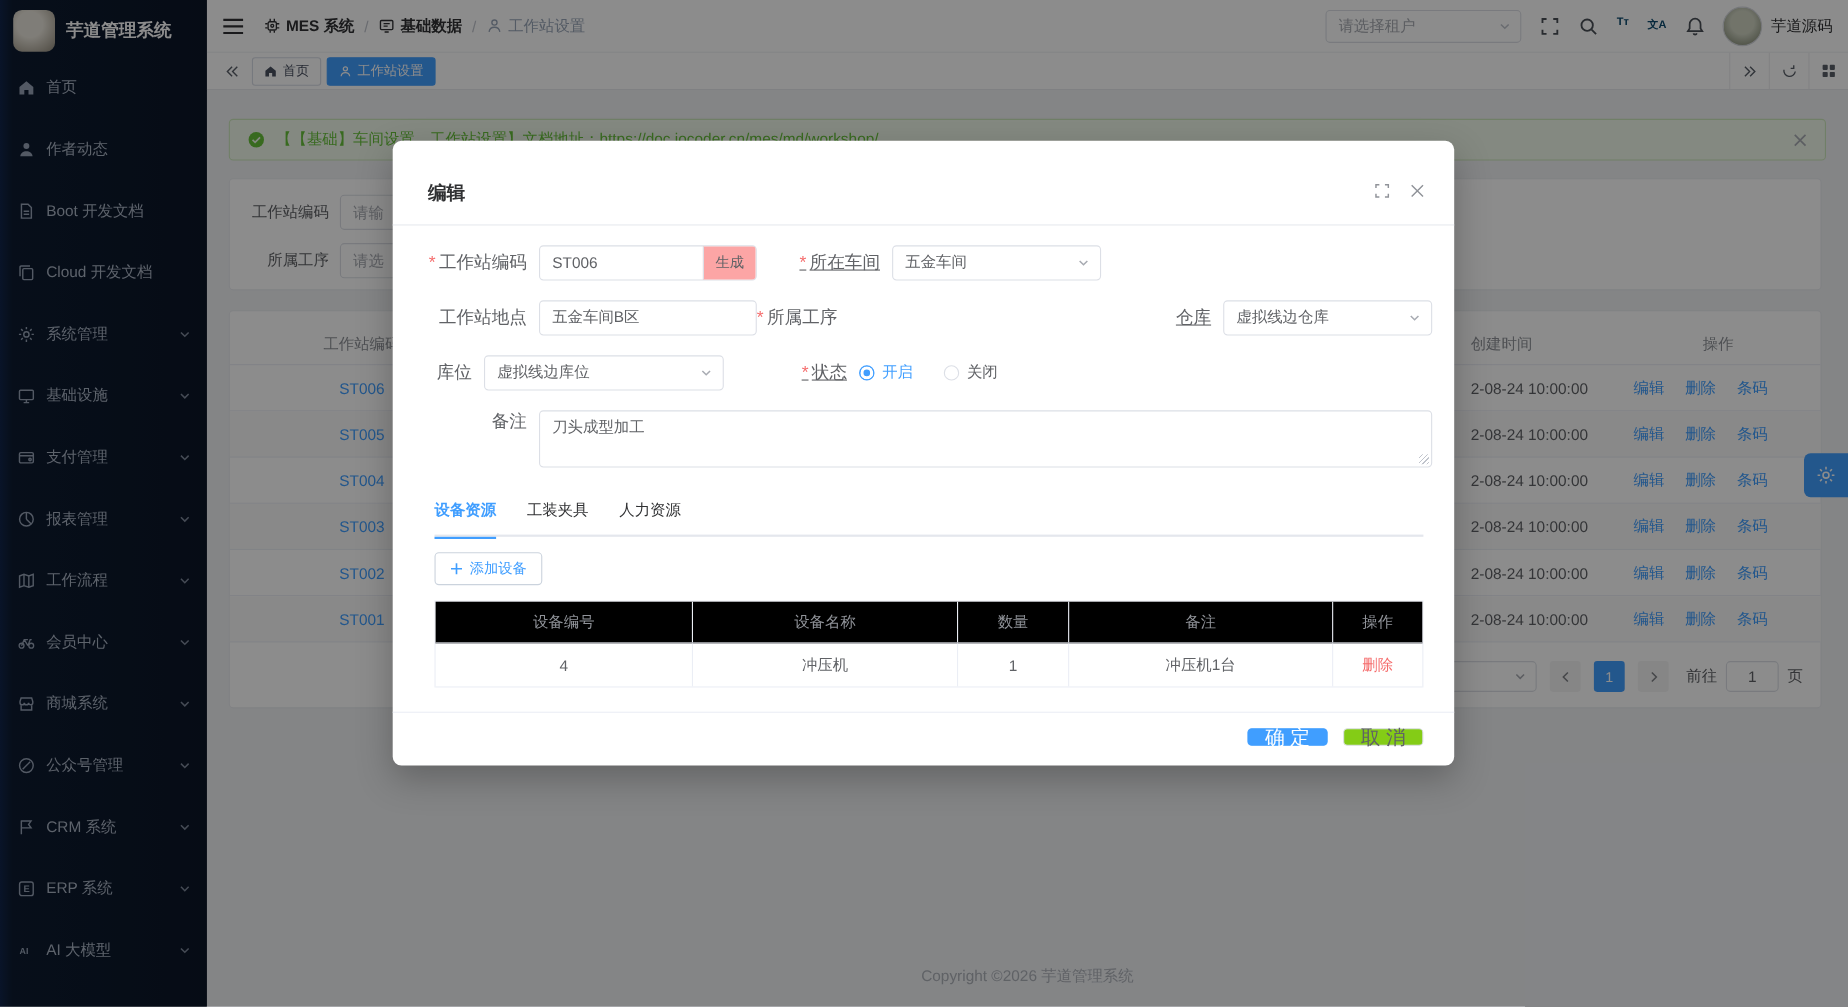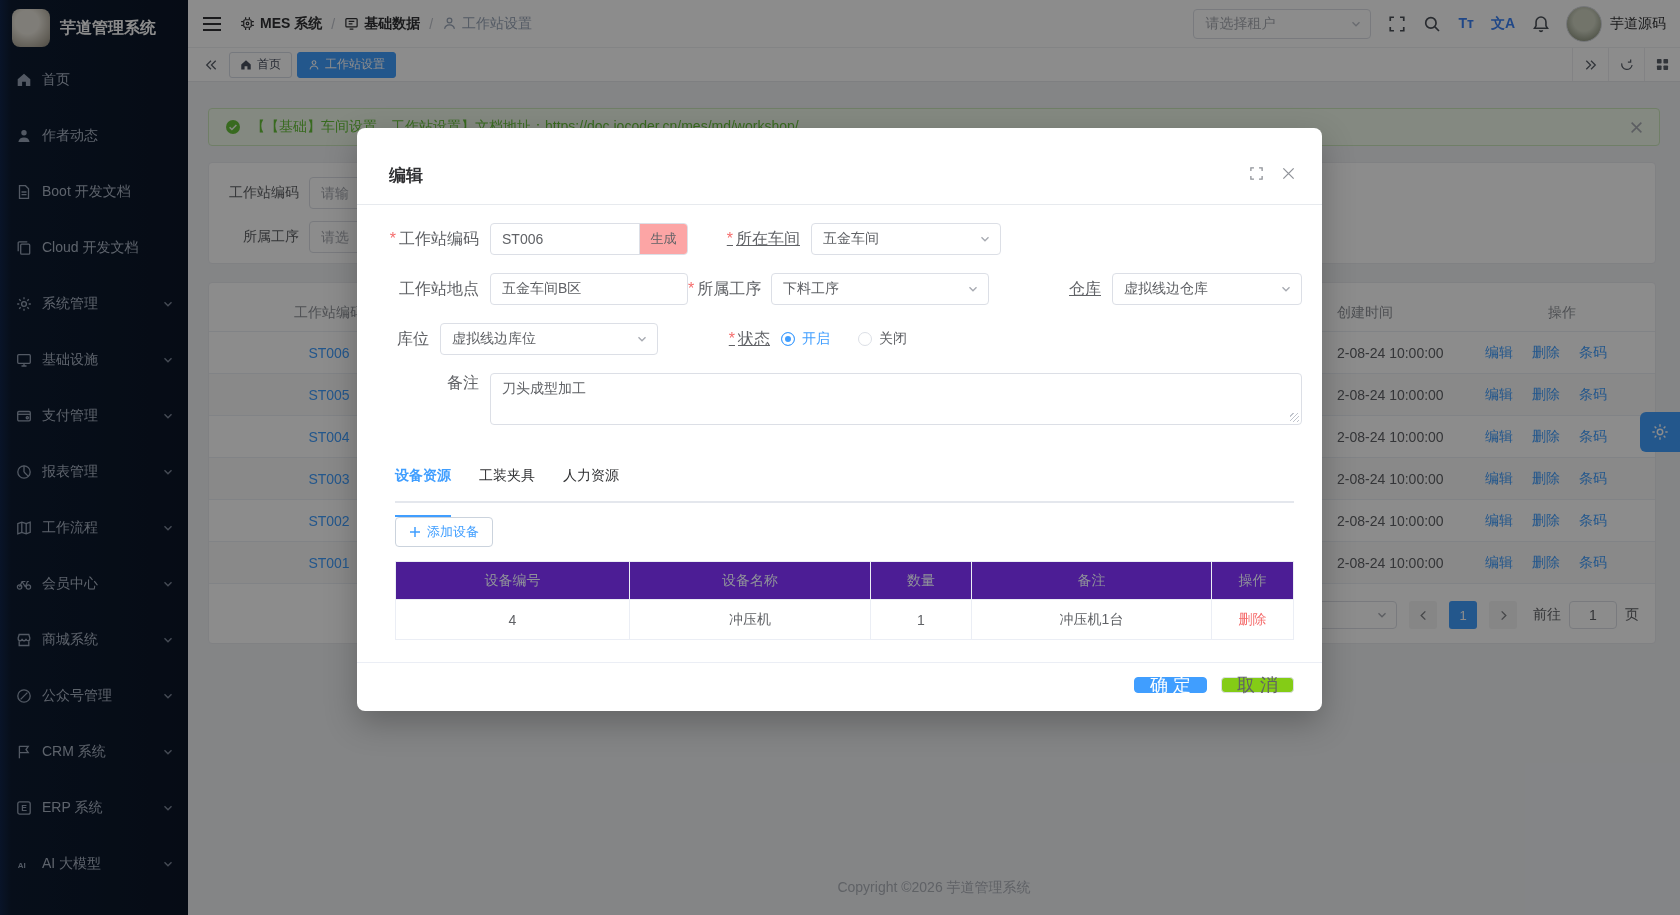--- a/index.html
+++ b/index.html
@@ -30,21 +30,21 @@
   .bc-item .bc-icon { width:15px; height:15px; color:#303133; }
   .bc-strong { color:#303133; font-weight:bold; }
   .bc-sep { margin:0 9px; color:#c0c4cc; }
   .bc-muted { color:#9aa6b8; font-weight:normal; }
   .bc-muted .bc-icon { color:#9aa6b8; }
   .nav-right { margin-left:auto; display:flex; align-items:center; }
   .tenant-select { width:178px; height:30px; border:1px solid #dcdfe6; border-radius:4px; background:#fff;
     display:flex; align-items:center; padding:0 8px 0 11px; color:#a8abb2; font-size:14px; }
   .tenant-select .ph { flex:1; white-space:nowrap; overflow:hidden; }
   .nav-ico { width:18px; height:18px; color:#4a4f57; margin-left:17px; cursor:pointer; }
-  .nav-ico.txt { width:auto; font-size:14px; font-weight:bold; color:#3b82f6; letter-spacing:0; }
+  .nav-ico.txt { width:auto; font-size:10px; font-weight:bold; color:#0c4a6e; letter-spacing:0; }
   .avatar { width:36px; height:36px; border-radius:50%; margin-left:16px;
     background:radial-gradient(circle at 50% 40%, #cfd3c2 0 40%, #9aa08c 75%, #5b614f 100%); border:1px solid #d5d8dd; }
   .username { margin-left:8px; color:#303133; font-size:14px; }
 
   .tabbar { height:34px; background:#fff; border-bottom:1px solid #e6e8eb; display:flex; align-items:center; padding-left:10px; }
   .tab-arrow { width:26px; height:33px; display:flex; align-items:center; justify-content:center; color:#5a6069; cursor:pointer; }
   .tab { display:flex; align-items:center; gap:5px; height:26px; padding:0 10px; border:1px solid #d8dce5;
     border-radius:3px; background:#fff; color:#495060; font-size:12px; margin-left:5px; cursor:pointer; }
   .tab .t-icon { width:12px; height:12px; }
   .tab.active { background:#409eff; border-color:#409eff; color:#fff; }
@@ -126,30 +126,30 @@
   .radio.on .rdot { border-color:#409eff; background:#409eff; box-shadow:inset 0 0 0 3px #fff; }
   .radio .rlabel { color:#606266; font-size:14px; }
   .radio.on .rlabel { color:#409eff; }
   .ftextarea { flex:1; height:52px; margin-right:20px; border:1px solid #dcdfe6; border-radius:4px; position:relative; }
   .ftextarea textarea { width:100%; height:100%; border:none; outline:none; resize:none; padding:6px 11px;
     font-size:14px; color:#606266; font-family:inherit; background:transparent; }
   .resize-grip { position:absolute; right:2px; bottom:2px; width:9px; height:9px;
     background:repeating-linear-gradient(135deg, transparent 0 2px, #c0c4cc 2px 3px); pointer-events:none; }
 
   .m-tabs { display:flex; margin:26px 28px 0 38px; border-bottom:2px solid #e4e7ed; }
-  .m-tab { padding-bottom:30px; margin-right:28px; font-size:14px; color:#303133; cursor:pointer; position:relative; top:16px; border-bottom:2px solid transparent; }
+  .m-tab { padding-bottom:15px; margin-right:28px; font-size:14px; color:#303133; cursor:pointer; position:relative; top:4px; border-bottom:2px solid transparent; }
   .m-tab.active { color:#409eff; font-weight:bold; border-bottom-color:#409eff; }
 
   .add-btn { display:inline-flex; align-items:center; gap:6px; margin:14px 0 0 38px; height:30px; padding:0 13px;
     border:1px solid #cbd3dd; border-radius:4px; background:#fff; color:#409eff; font-size:13px; cursor:pointer; }
   .add-btn .plus { width:12px; height:12px; }
 
   .m-table { margin:14px 28px 0 38px; border:1px solid #ebeef5; border-bottom:none; font-size:14px; }
   .mt-row { display:flex; border-bottom:1px solid #ebeef5; }
-  .mt-row.head { background:#4c1d95; color:#909399; height:38px; }
+  .mt-row.head { background:#000000; color:#909399; height:38px; }
   .mt-row.data { color:#606266; height:40px; }
   .mt-cell { display:flex; align-items:center; justify-content:center; border-right:1px solid #ebeef5; text-align:center; }
   .mt-cell:last-child { border-right:none; }
   .mc1{width:234px;} .mc2{width:241px;} .mc3{width:101px;} .mc4{width:240px;} .mc5{flex:1;}
   .del-link { color:#f56c6c; cursor:pointer; text-decoration:none; }
 
   .m-footer { margin-top:22px; border-top:1px solid #ebeef5; padding:14px 28px 2px; display:flex; justify-content:flex-end; gap:14px; }
   .btn { height:16px; min-width:64px; padding:0 15px; border-radius:4px; font-size:18px; cursor:pointer;
     display:flex; align-items:center; justify-content:center; font-family:inherit; white-space:nowrap; }
   .btn.primary { background:#409eff; border:1px solid #409eff; color:#fff; }
@@ -646,28 +646,20 @@
     </div>
     <div class="frow">
       <div class="fcell fc1">
         <span class="flabel">工作站地点</span>
         <span class="fctrl">
             <input value="五金车间B区" style="">
           </span>
       </div>
       <div class="fcell fc2">
         <span class="flabel"><span class="req">*</span><span>所属工序</span></span>
-        <span class="fctrl">
-            <span class="sel-val">下料工序</span>
-          <span class="sel-arrow">
-              <svg viewBox="0 0 12 12" fill="none" stroke="currentColor" stroke-width="1.4">
-                <path d="M2.5 4.2L6 7.7l3.5-3.5"></path>
-              </svg>
-            </span>
-          </span>
       </div>
       <div class="fcell fc3">
         <span class="flabel">仓库</span>
         <span class="fctrl">
             <span class="sel-val">虚拟线边仓库</span>
           <span class="sel-arrow">
               <svg viewBox="0 0 12 12" fill="none" stroke="currentColor" stroke-width="1.4">
                 <path d="M2.5 4.2L6 7.7l3.5-3.5"></path>
               </svg>
             </span>

